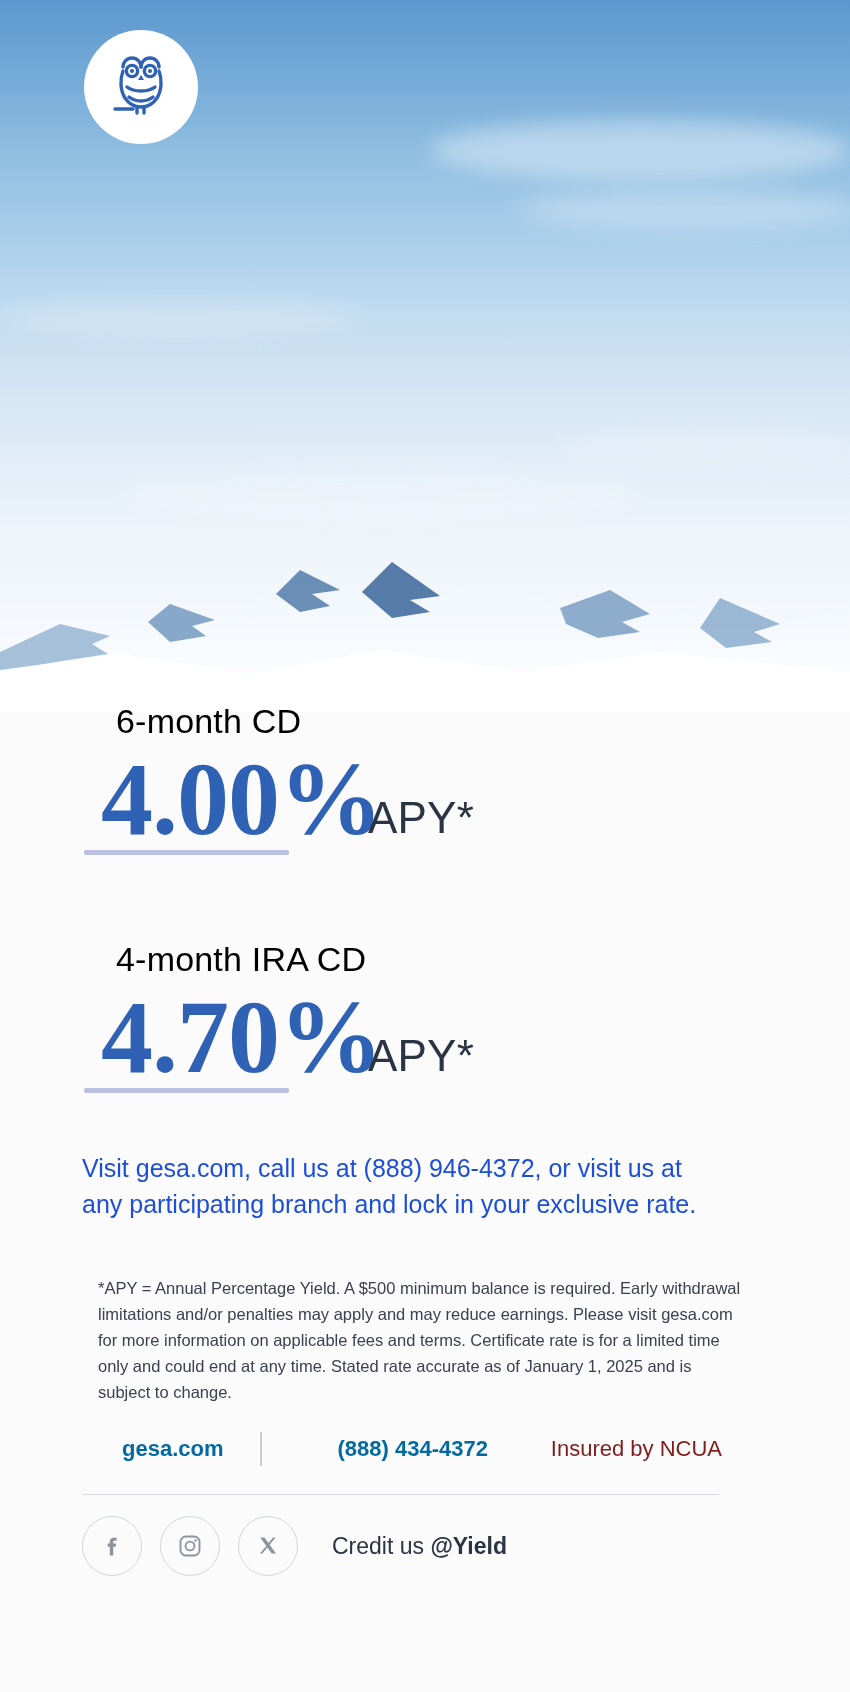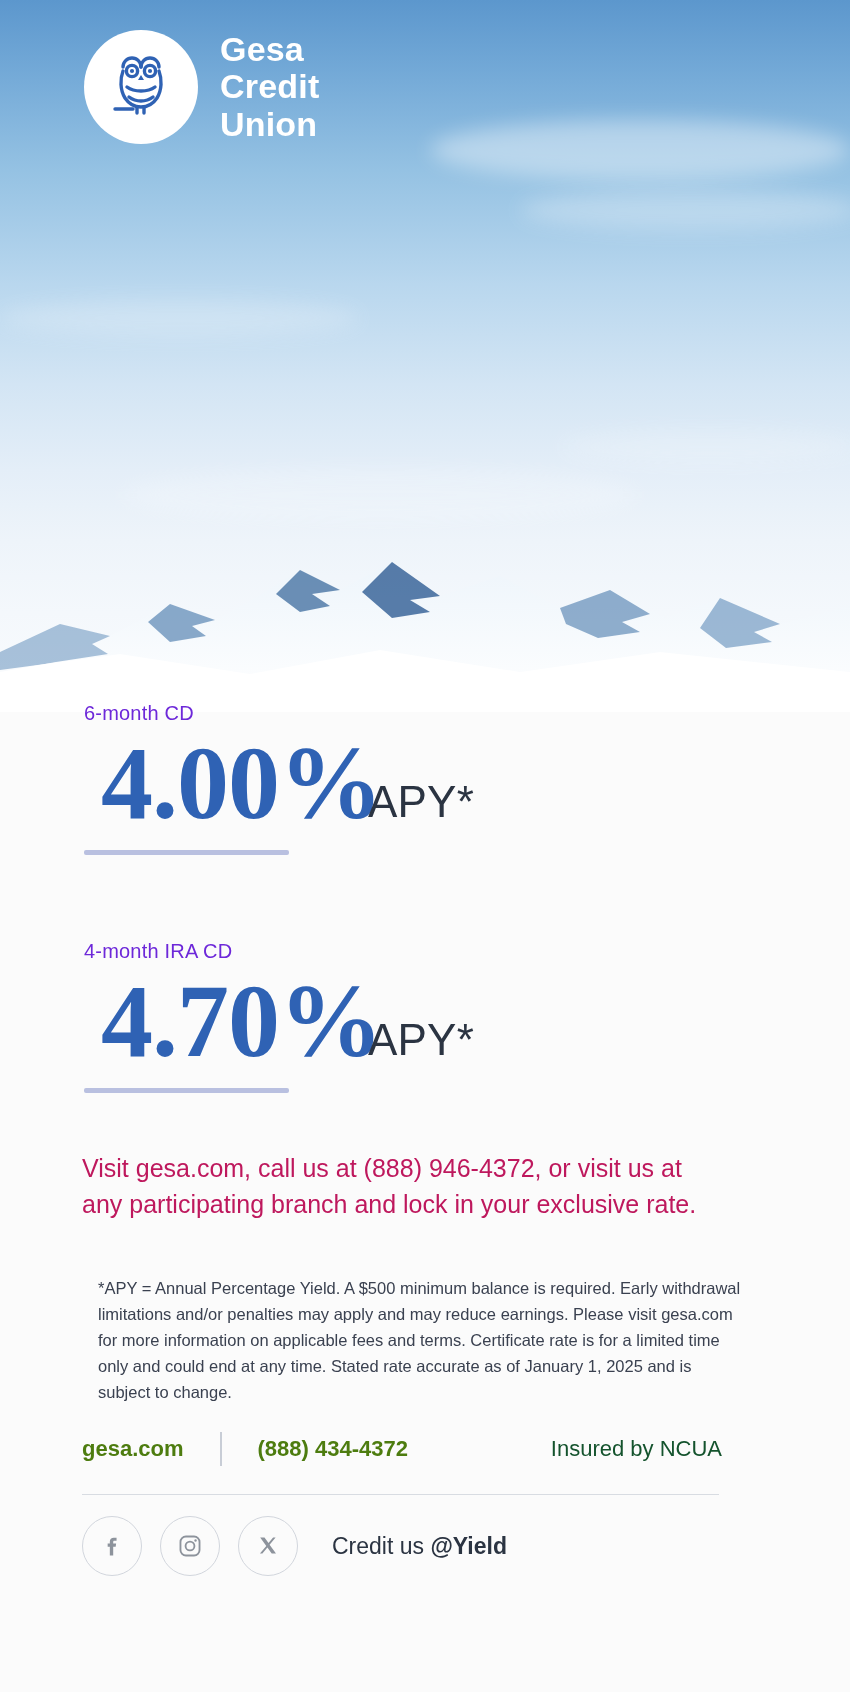--- a/index.html
+++ b/index.html
@@ -105,24 +105,25 @@
     position: absolute;
     top: 712px;
     left: 0;
     width: 850px;
     height: 980px;
     background: #fbfbfb;
   }
 
   .rate-block { position: absolute; left: 84px; }
   .rate-label {
-    color: #6d28d9;
-    font-size: 20px;
+    color: #000000;
+    font-size: 34px;
     letter-spacing: .2px;
     margin-bottom: 6px;
+    margin-left: 32px;
   }
   .rate-figure {
     display: flex;
     align-items: flex-end;
     margin-left: 17px;
   }
   .rate-number {
     font-family: "Liberation Serif", serif;
     font-weight: 700;
     color: #2f62b4;
@@ -146,21 +147,21 @@
     height: 5px;
     background: #b9c0e0;
     border-radius: 2px;
   }
 
   .cta-text {
     position: absolute;
     left: 82px;
     top: 1150px;
     width: 640px;
-    color: #be185d;
+    color: #1d4ed8;
     font-size: 25px;
     line-height: 36px;
   }
 
   .disclaimer {
     position: absolute;
     left: 98px;
     top: 1275px;
     width: 645px;
     color: #3a4150;
@@ -170,34 +171,35 @@
 
   .footer-links {
     position: absolute;
     left: 82px;
     top: 1432px;
     width: 640px;
     display: flex;
     align-items: center;
   }
   .flink {
-    color: #4d7c0f;
+    color: #0369a1;
     font-weight: 700;
     font-size: 22px;
     text-decoration: none;
+    margin-left: 40px;
   }
   .fdiv {
     width: 2px;
     height: 34px;
     background: #c8cdd6;
     margin: 0 36px;
   }
   .ncua {
     margin-left: auto;
-    color: #14532d;
+    color: #7f1d1d;
     font-size: 22px;
   }
 
   .hr {
     position: absolute;
     left: 82px;
     top: 1494px;
     width: 637px;
     height: 1px;
     background: #d8dce2;
@@ -253,23 +255,20 @@
             <path d="M22 24c-3 8-3 19 2 27 4 6 10 9 16 9s12-3 16-9c5-8 5-19 2-27"></path>
             <path d="M26 40c4 3 9 4 14 4s10-1 14-4"></path>
             <path d="M28 50c4 3 8 4 12 4s8-1 12-4"></path>
             <path d="M14 62h18"></path>
             <path d="M36 60v6M43 60v6"></path>
           </g>
           <circle cx="31" cy="24" r="2.1" fill="#2f62b4"></circle>
           <circle cx="49" cy="24" r="2.1" fill="#2f62b4"></circle>
         </svg>
       </div>
-      <div class="brand-name">Gesa
-Credit
-Union</div>
     </div>
 
 
     <svg class="mountains" viewBox="0 0 850 180" preserveAspectRatio="none">
       <defs>
         <linearGradient id="snow" x1="0" y1="0" x2="0" y2="1">
           <stop offset="0%" stop-color="#eef5fb"></stop>
           <stop offset="100%" stop-color="#ffffff"></stop>
         </linearGradient>
       </defs>

